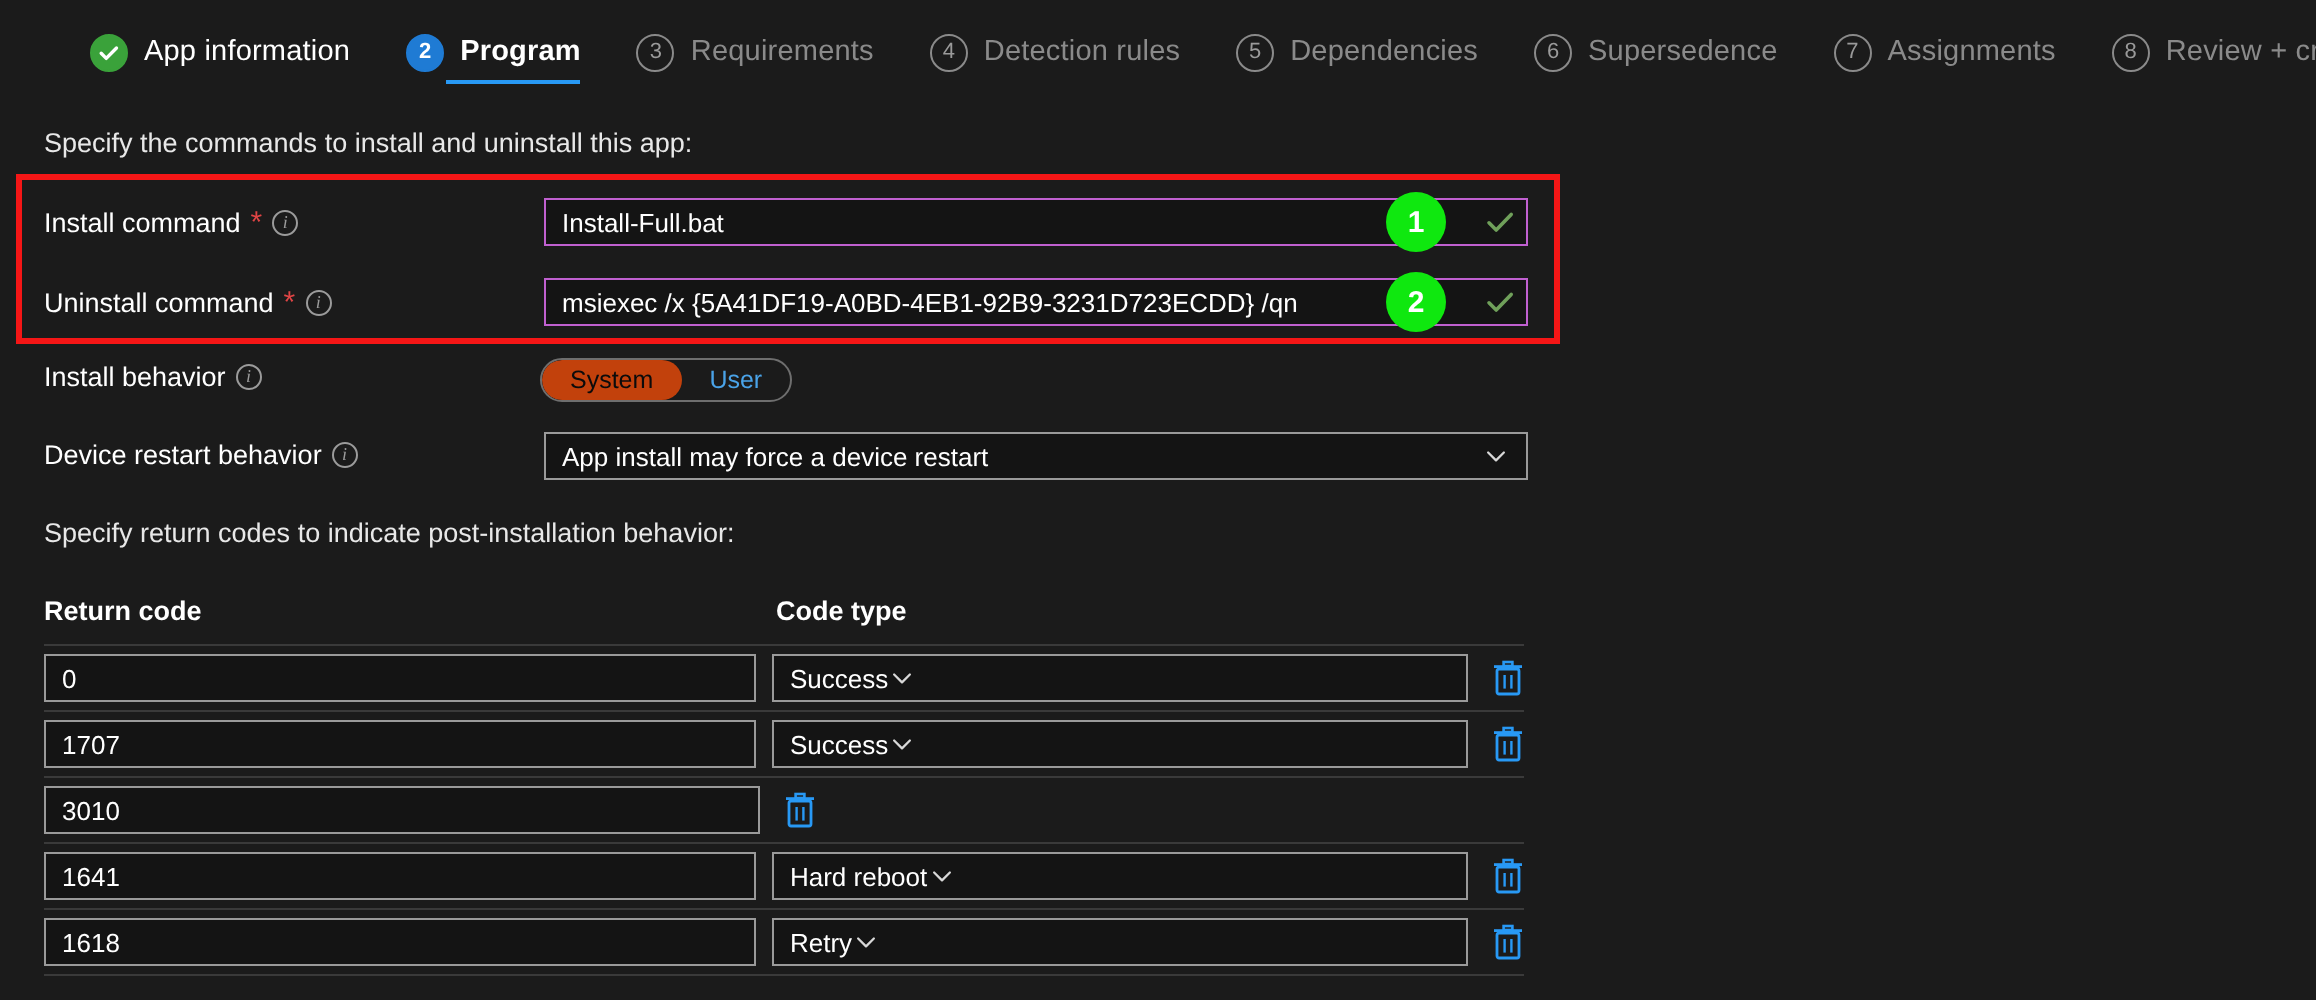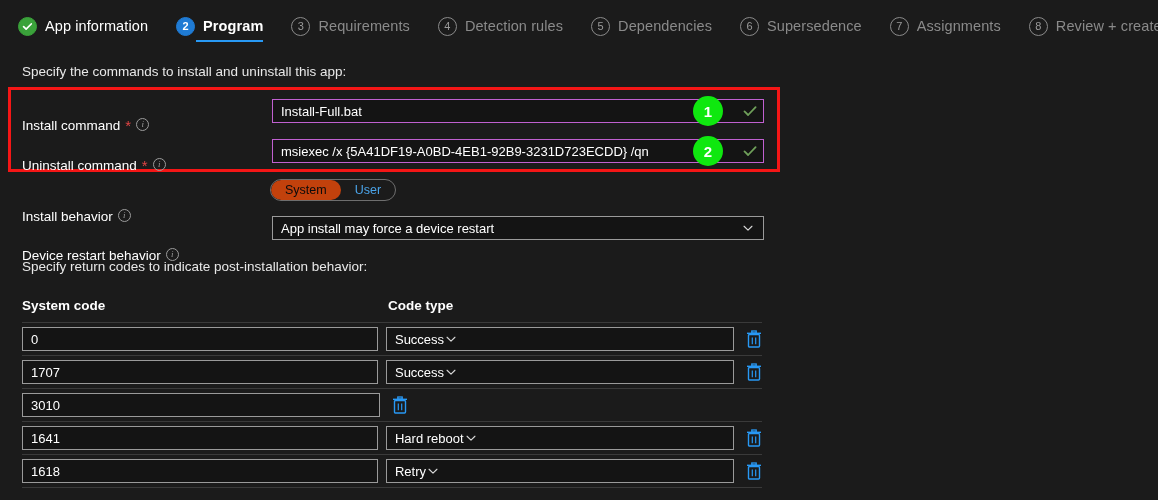--- a/index.html
+++ b/index.html
@@ -4,21 +4,21 @@
 <style>
   * { box-sizing: border-box; }
   html, body {
     margin: 0; padding: 0;
     width: 1158px; height: 500px;
     background: #1b1b1b;
     font-family: "Liberation Sans", sans-serif;
     color: #ffffff;
     overflow: hidden;
   }
-  .page { position: relative; width: 1158px; height: 500px; }
+  .page { position: relative; width: 1158px; height: 500px; padding-left: 27px; }
 
   
   .wizard {
     display: flex; align-items: center;
     padding: 0 0 0 18px;
     height: 52px;
     gap: 0px;
   }
   .step {
     display: flex; align-items: center;
@@ -65,23 +65,22 @@
     width: 772px; height: 85px;
     border: 3px solid #f51616;
     pointer-events: none;
   }
 
   
   .cmd-row { position: absolute; left: 0; width: 790px; height: 26px; display: flex; align-items: center; }
   .cmd-label {
     position: absolute; left: 22px;
     font-size: 13.5px; color: #ffffff;
-    display: flex; gap: 5px;
+    display: flex; align-items: center; gap: 5px;
     white-space: nowrap;
-    margin-top: 28px;
   }
   .req { color: #e04545; font-size: 15px; line-height: 1; }
   .info-icon {
     width: 13px; height: 13px; border-radius: 50%;
     border: 1px solid #9b9b9b; color: #9b9b9b;
     font-size: 9px; font-style: italic;
     display: inline-flex; align-items: center; justify-content: center;
     font-family: "Liberation Serif", serif;
     line-height: 1;
   }
@@ -291,21 +290,21 @@
       <svg viewBox="0 0 16 16">
           <path d="M3.5 6 L8 10.5 L12.5 6" stroke="#d8d8d8" stroke-width="1.3" fill="none" stroke-linecap="round" stroke-linejoin="round"></path>
         </svg>
     </span>
   </div>
 
   <div class="section-text" style="left:22px; top:259px;">Specify return codes to indicate post-installation behavior:</div>
 
   <div class="tbl">
     <div class="tbl-head">
-      <div class="th-code">System code</div>
+      <div class="th-code">Return code</div>
       <div class="th-type">Code type</div>
     </div>
     <div class="divider"></div>
 
     <div class="tbl-row">
       <input class="rc-input" type="text" value="0" style="">
       <div class="rc-select">
         <span class="val">Success</span>
         <span class="chev">
           <svg viewBox="0 0 16 16">

